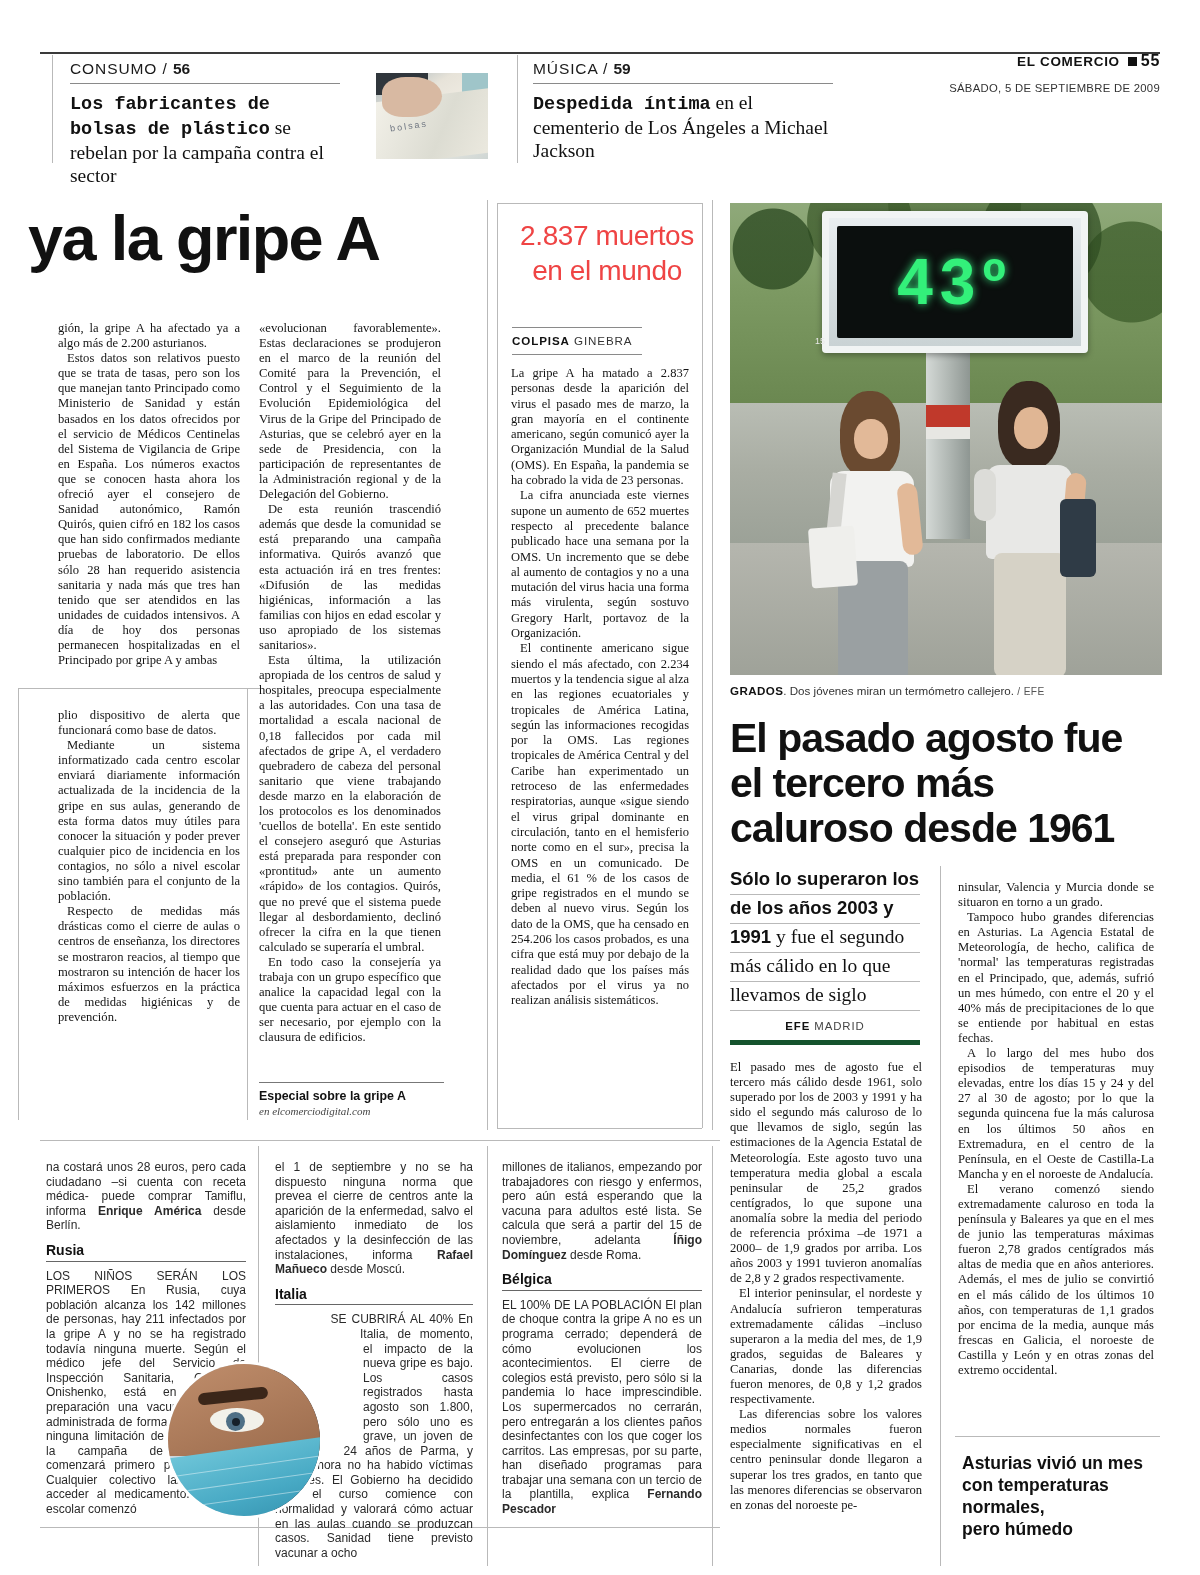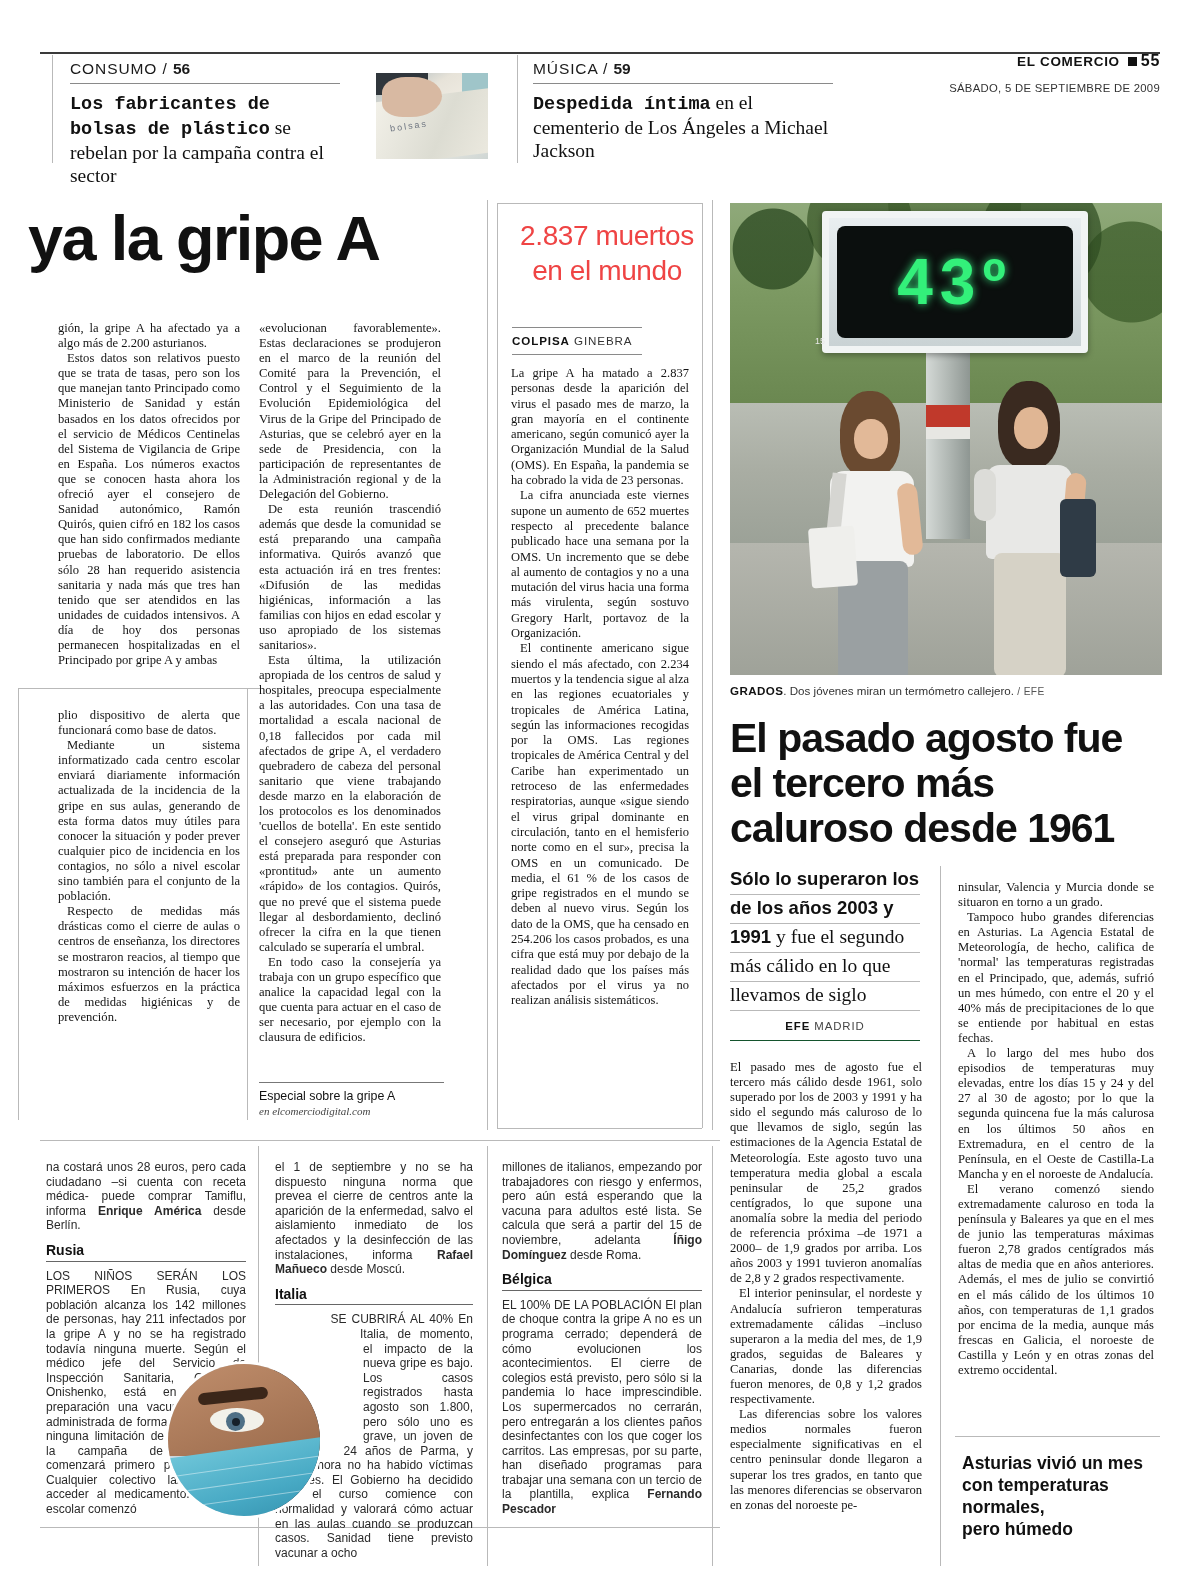--- a/index.html
+++ b/index.html
@@ -111,21 +111,21 @@
   #left-lower-box{position:absolute;left:18px;top:688px;width:242px;height:432px;}
   #left-lower-box .bx-top{position:absolute;left:0;top:0;width:242px;height:1px;background:#b9b9b9;}
   #left-lower-box .bx-left{position:absolute;left:0;top:0;width:1px;height:432px;background:#b9b9b9;}
   #col-a2{left:58px;top:708px;width:182px;}
   #col-b2{left:259px;top:708px;width:182px;}
 
   #especial{
     position:absolute;left:259px;top:1082px;width:185px;
   }
   #especial .line{height:1px;background:#777;margin-bottom:6px;}
-  #especial .t1{font-family:"Liberation Sans",sans-serif;font-weight:normal;font-size:12.4px;color:#111;}
+  #especial .t1{font-family:"Liberation Sans",sans-serif;font-weight:bold;font-size:12.4px;color:#111;}
   #especial .t2{font-family:"Liberation Serif",serif;font-style:italic;font-size:11px;color:#444;margin-top:2px;}
 
   
   #vr-1{left:487px;top:200px;height:930px;}
   #vr-2{left:712px;top:200px;height:930px;}
   #vr-3{left:247px;top:688px;height:432px;}
   #cb-top{position:absolute;left:497px;top:203px;width:205px;height:1px;background:#b9b9b9;}
   #cb-bottom{position:absolute;left:497px;top:1128px;width:205px;height:1px;background:#b9b9b9;}
   #cb-left{position:absolute;left:497px;top:203px;width:1px;height:925px;background:#b9b9b9;}
   #cb-right{position:absolute;left:702px;top:203px;width:1px;height:925px;background:#b9b9b9;}
@@ -165,21 +165,21 @@
 
   
   #thermo{
     position:absolute;left:92px;top:8px;width:252px;height:128px;
     background:linear-gradient(180deg,#e9eef0,#c9d2d4);
     border:7px solid #f1f4f4;border-radius:4px;
     box-shadow:0 2px 6px rgba(0,0,0,.35);
   }
   #thermo .screen{
     position:absolute;left:8px;top:8px;right:8px;bottom:8px;
-    background:#0b0f0e;border-radius:8px;
+    background:#0b0f0e;border-radius:2px;
     display:flex;align-items:center;justify-content:center;
   }
   #thermo .digits{
     font-family:"Liberation Sans", sans-serif;font-weight:bold;
     font-size:64px;letter-spacing:7px;color:#33f07a;
     text-shadow:0 0 8px rgba(60,255,140,.85);
   }
   #thermo-post{
     position:absolute;left:196px;top:136px;width:44px;height:200px;
     background:linear-gradient(90deg,#d4d9d6,#aeb5b1 55%,#8e9692);
@@ -227,21 +227,21 @@
   
   #subhead{position:absolute;left:730px;top:866px;width:190px;}
   #subhead .ln{
     font-family:"Liberation Serif", serif;font-size:19.5px;line-height:26px;color:#111;
     border-bottom:1px solid #b9b9b9;padding-bottom:2px;
   }
   #subhead .ln b{font-family:"Liberation Sans",sans-serif;font-weight:bold;font-size:18.5px;}
   #subhead .ln.last{border-bottom:1px solid #b9b9b9;}
   #subhead .byline{
     font-family:"Liberation Sans", sans-serif;font-size:11.4px;letter-spacing:.9px;
-    color:#444;text-align:center;padding:9px 0 8px;border-bottom:1px solid #14532d;
+    color:#444;text-align:center;padding:9px 0 8px;border-bottom:5px solid #14532d;
   }
   #subhead .byline b{color:#111;}
 
   #col-d{left:730px;top:1060px;width:192px;}
   #col-e{left:958px;top:880px;width:196px;}
 
   #pullquote{
     position:absolute;left:962px;top:1452px;width:190px;
     font-family:"Liberation Sans", sans-serif;font-weight:bold;
     font-size:17.5px;line-height:22px;color:#111;

